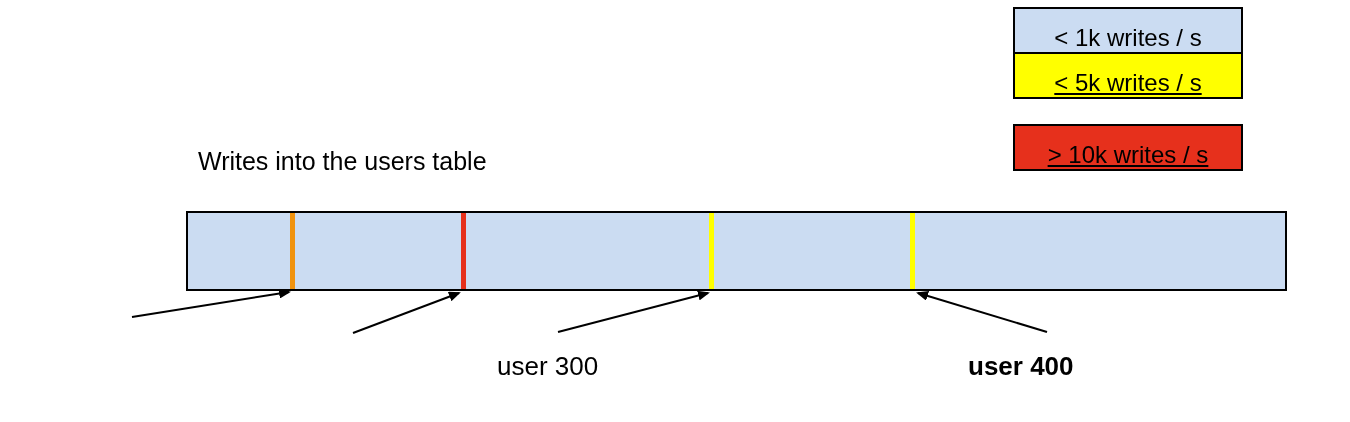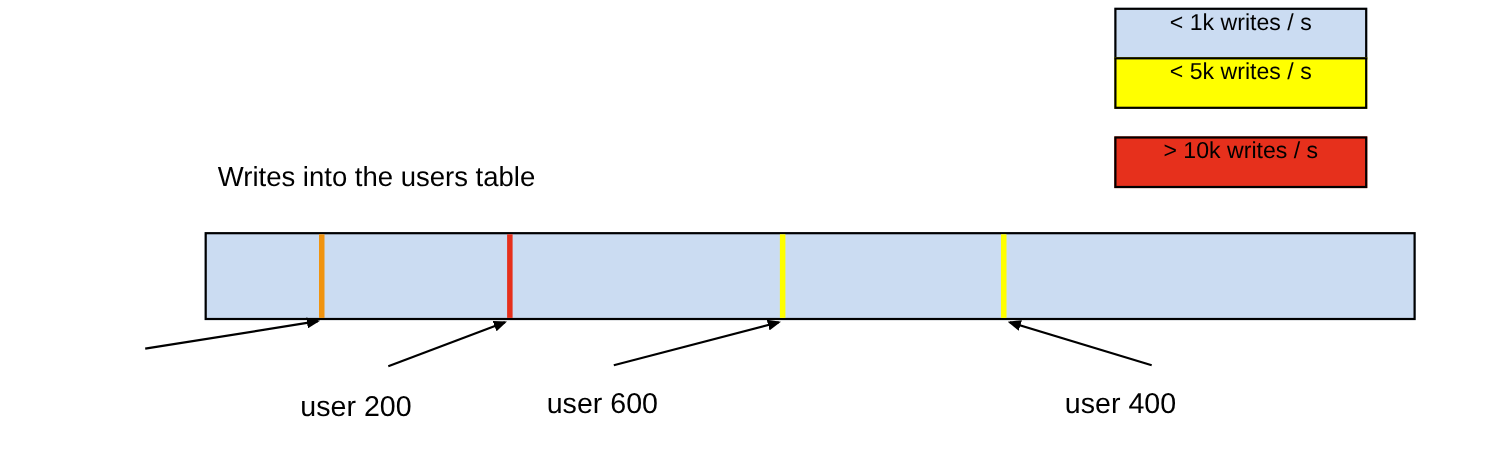--- a/index.html
+++ b/index.html
@@ -32,26 +32,26 @@
     position: absolute;
     left: 1013px;
     top: 7px;
     width: 230px;
   }
   .legend-row {
     box-sizing: border-box;
     height: 47px;
     border: 2px solid var(--border, #000);
     display: flex;
-    align-items: flex-start;
+    align-items: flex-end;
     justify-content: center;
-    font-size: 21px;
+    font-size: 24px;
     white-space: nowrap;
   }
-  .legend-row + .legend-row { margin-top: -2px; }
+  .legend-row + .legend-row { margin-top: -2px; text-decoration: underline; }
 
   
   .bar {
     position: absolute;
     left: 186px;
     top: 211px;
     width: 1101px;
     height: 80px;
     box-sizing: border-box;
     border: 2px solid var(--border, #000);
@@ -70,21 +70,21 @@
 
   
   .user-label {
     position: absolute;
     font-size: 26px;
     white-space: nowrap;
   }
   .lbl0 { left: 55px;  top: 337px; }
   .lbl1 { left: 273px; top: 354px; }
   .lbl2 { left: 497px; top: 351px; }
-  .lbl3 { left: 968px; top: 351px; }
+  .lbl3 { left: 968px; top: 351px; font-weight: bold; }
 
   
   .arrows {
     position: absolute;
     left: 0;
     top: 0;
     width: 1350px;
     height: 422px;
     pointer-events: none;
   }
@@ -108,22 +108,21 @@
     </div>
   </div>
 
   <div class="bar">
     <div class="marker m0"></div>
     <div class="marker m1"></div>
     <div class="marker m2"></div>
     <div class="marker m3"></div>
   </div>
 
-  <div class="user-label lbl1">user 200</div>
-  <div class="user-label lbl2">user 600</div>
+  <div class="user-label lbl2">user 300</div>
   <div class="user-label lbl3">user 400</div>
 
   <svg class="arrows" viewBox="0 0 1350 422">
     <defs>
       <marker id="ah" markerWidth="12" markerHeight="10" refX="10" refY="5" orient="auto" markerUnits="userSpaceOnUse">
         <path d="M0,0 L12,5 L0,10 z" fill="#000000"></path>
       </marker>
     </defs>
     <line x1="132" y1="317" x2="289" y2="292" stroke="#000000" stroke-width="2" marker-end="url(#ah)"></line>
     <line x1="353" y1="333" x2="459" y2="293" stroke="#000000" stroke-width="2" marker-end="url(#ah)"></line>

